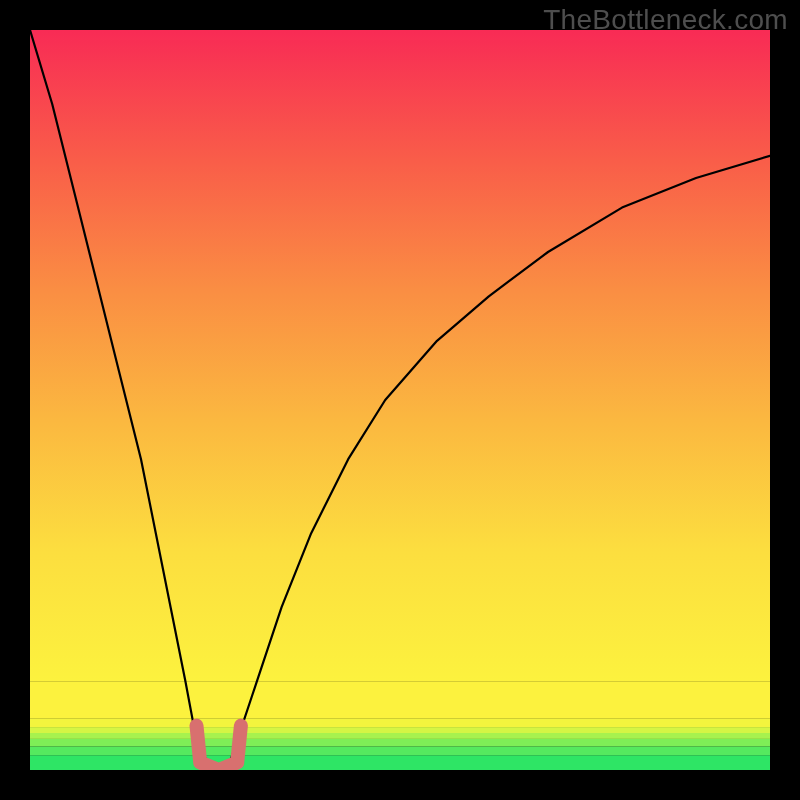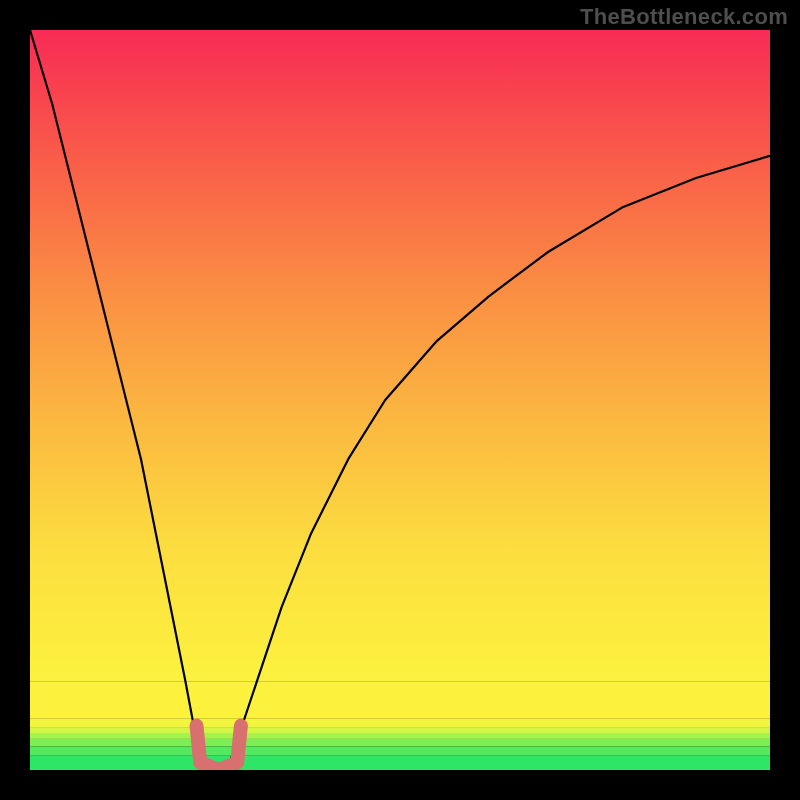--- a/index.html
+++ b/index.html
@@ -22,23 +22,23 @@
     left: 30px;
     top: 30px;
     width: 740px;
     height: 740px;
   }
   .watermark {
     position: absolute;
     top: 4px;
     right: 12px;
     color: #4e4e4e;
-    font-size: 22px;
+    font-size: 28px;
     letter-spacing: 0.3px;
-    font-weight: 700;
+    font-weight: 400;
     user-select: none;
   }
   svg { display:block; }
 </style>
 </head>
 <body>
 
 <div class="frame">
 
   <div class="watermark">TheBottleneck.com</div>

